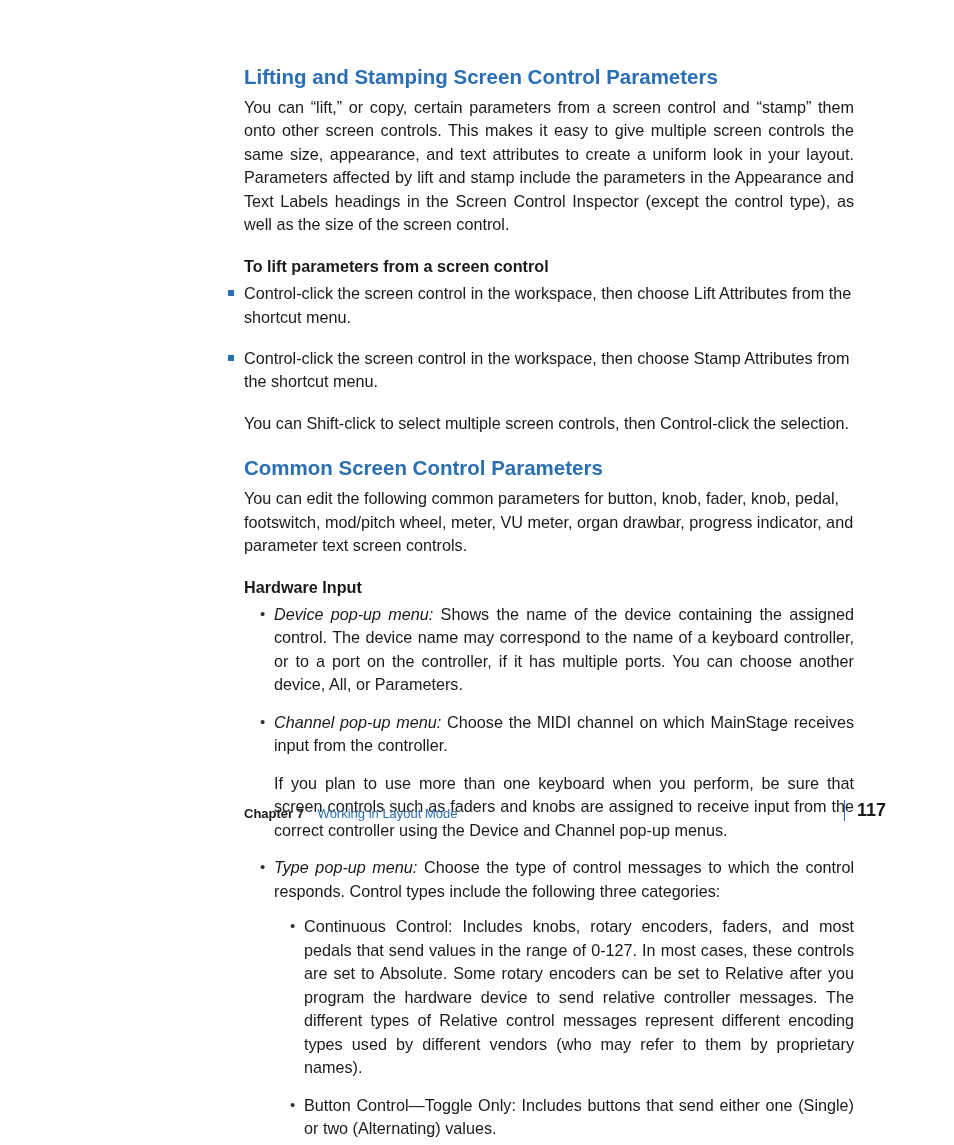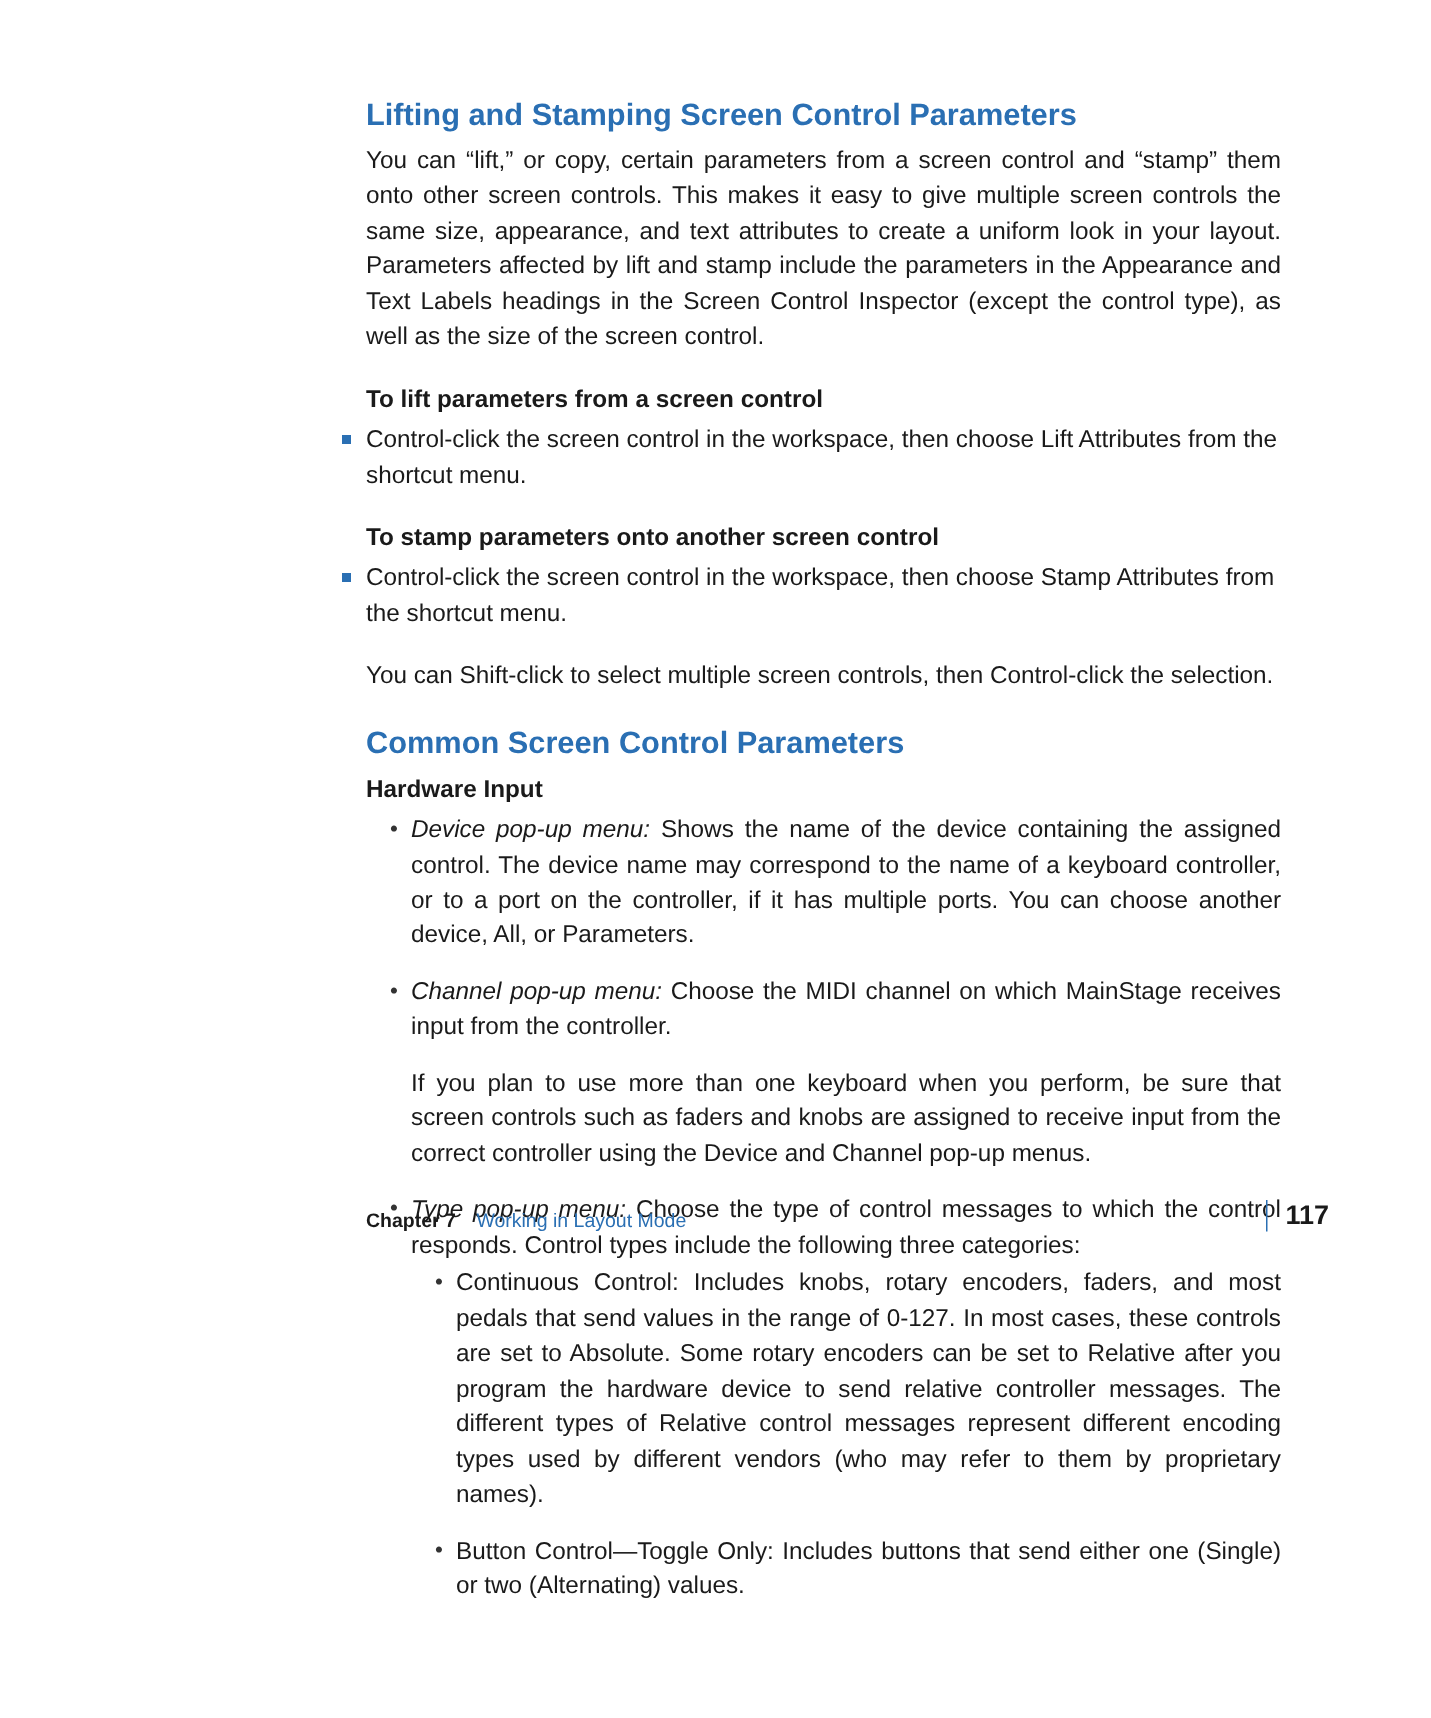--- a/index.html
+++ b/index.html
@@ -11,21 +11,21 @@
   .bold { font-weight: 700; font-size: 16.2px; line-height: 1.45; margin-bottom: 4px; }
   .square-item { position: relative; padding-left: 0; margin-left: 0; margin-bottom: 12px; }
   .square-bullet { position: absolute; left: -16px; top: 8px; width: 6px; height: 6px; background: #2a6fb3; }
   .square-item .body { text-align: left; }
   .indent-note { margin-left: 0; }
   .sub-list { margin-top: 4px; padding-left: 18px; }
   .sub-item { position: relative; padding-left: 12px; font-size: 16.2px; line-height: 1.45; text-align: justify; margin-bottom: 14px; }
   .sub-item::before { content: "•"; position: absolute; left: -2px; top: 0; color: #333; font-size: 15px; }
   .sub-item .term { font-style: italic; }
   .sub-item .extra { margin-top: 14px; display: block; }
-  .sub-sub-list { margin-top: 2px; padding-left: 20px; }
+  .sub-sub-list { margin-top: 12px; padding-left: 20px; }
   .sub-sub-item { position: relative; padding-left: 10px; font-size: 16.2px; line-height: 1.45; text-align: justify; margin-bottom: 14px; }
   .sub-sub-item::before { content: "•"; position: absolute; left: -4px; top: 0; color: #333; font-size: 15px; }
   .footer { position: absolute; bottom: 36px; left: 244px; right: 68px; display: flex; justify-content: space-between; align-items: flex-end; font-size: 13px; }
   .footer-left .chapter { font-weight: 700; color: #1a1a1a; }
   .footer-left .title { color: #2a6fb3; margin-left: 10px; }
   .footer-right { font-weight: 700; color: #1a1a1a; border-left: 1.5px solid #2a6fb3; padding-left: 12px; font-size: 18px; }
   .section { margin-bottom: 20px; }
 </style>
 </head>
 <body>
@@ -35,30 +35,30 @@
   <div class="section">
     <div class="h2">Lifting and Stamping Screen Control Parameters</div>
     <div class="body">You can “lift,” or copy, certain parameters from a screen control and “stamp” them onto other screen controls. This makes it easy to give multiple screen controls the same size, appearance, and text attributes to create a uniform look in your layout. Parameters affected by lift and stamp include the parameters in the Appearance and Text Labels headings in the Screen Control Inspector (except the control type), as well as the size of the screen control.</div>
 
     <div class="bold">To lift parameters from a screen control</div>
     <div class="square-item">
       <div class="square-bullet"></div>
       <div class="body" style="text-align:left; margin-bottom:18px;">Control-click the screen control in the workspace, then choose Lift Attributes from the shortcut menu.</div>
     </div>
 
-    <div class="bold">To stamp parameters onto another screen control</div>
     <div class="square-item">
       <div class="square-bullet"></div>
       <div class="body" style="text-align:left;">Control-click the screen control in the workspace, then choose Stamp Attributes from the shortcut menu.</div>
       <div class="body indent-note" style="text-align:left; margin-bottom:0;">You can Shift-click to select multiple screen controls, then Control-click the selection.</div>
     </div>
   </div>
 
   <div class="section">
     <div class="h2">Common Screen Control Parameters</div>
+    <div class="body" style="text-align:left;">You can edit the following common parameters for button, knob, fader, knob, pedal, footswitch, mod/pitch wheel, meter, VU meter, organ drawbar, progress indicator, and parameter text screen controls.</div>
 
     <div class="bold">Hardware Input</div>
 
     <div class="sub-list">
 
       <div class="sub-item">
         <span class="term">Device pop-up menu:</span><span>  Shows the name of the device containing the assigned control. The device name may correspond to the name of a keyboard controller, or to a port on the controller, if it has multiple ports. You can choose another device, All, or Parameters.</span>
       </div>
 
       <div class="sub-item">

